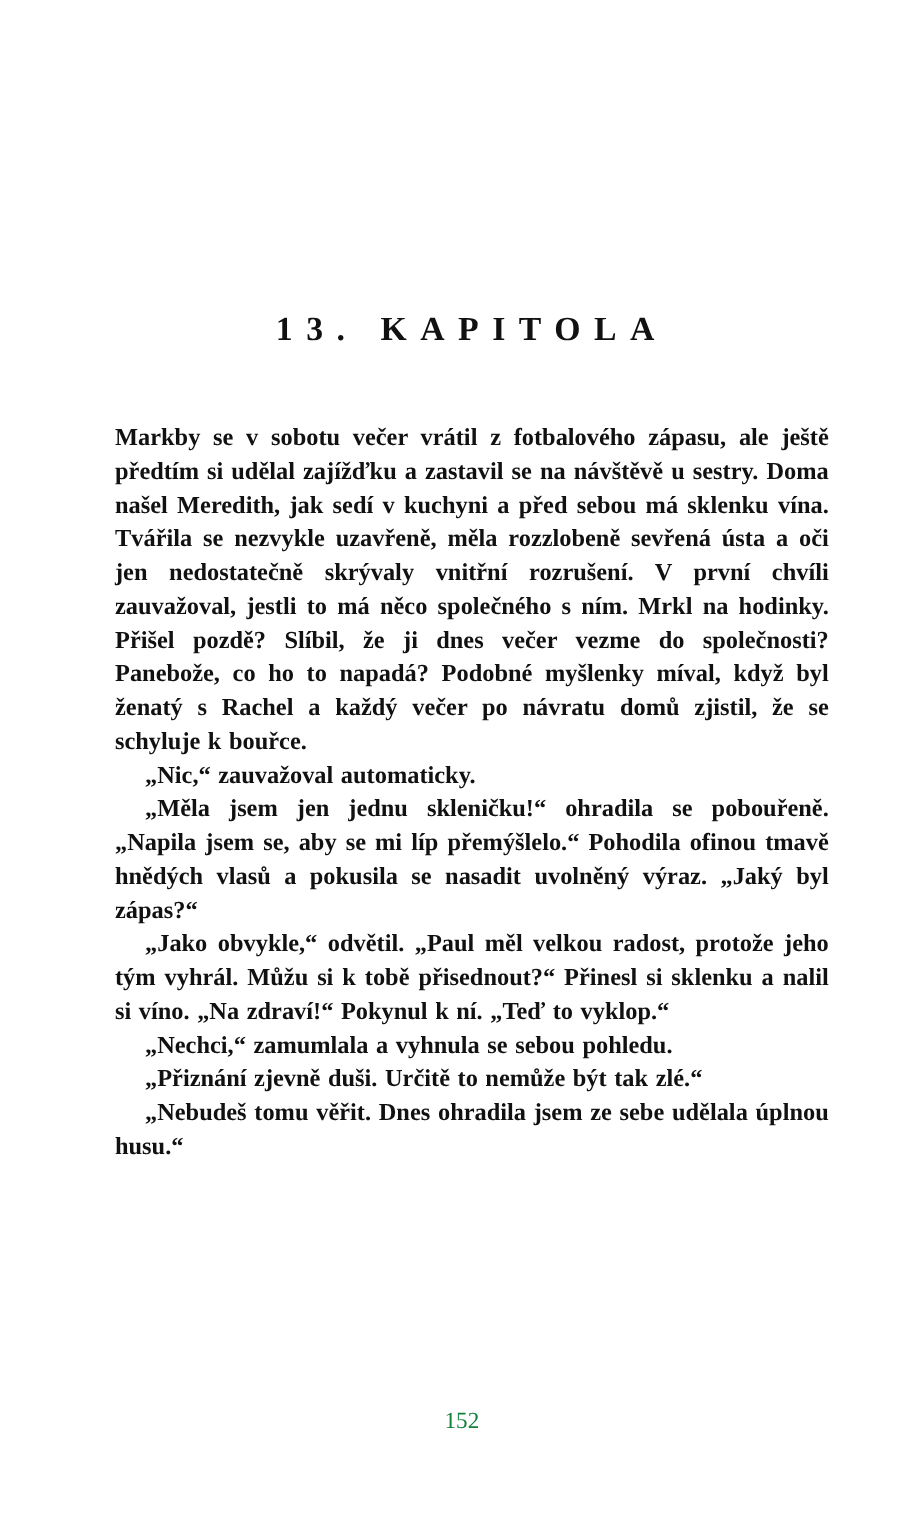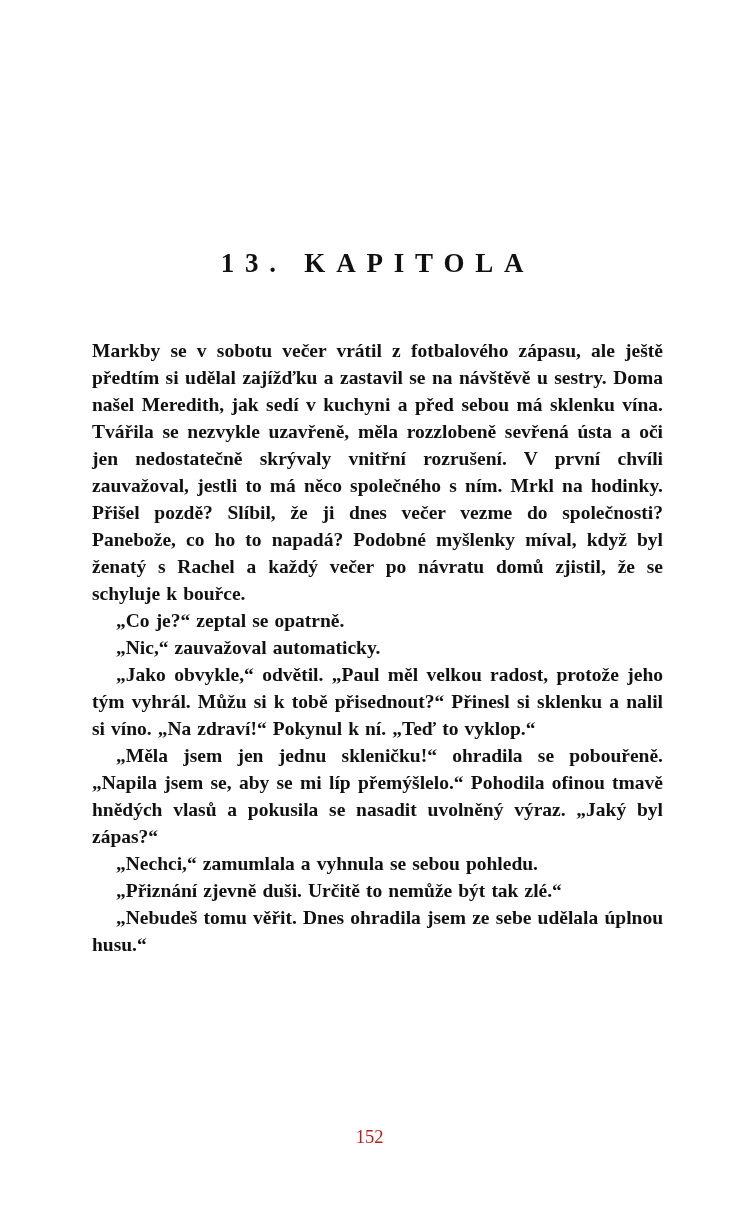--- a/index.html
+++ b/index.html
@@ -37,34 +37,33 @@
   .body-text p.indent {
     text-indent: 24px;
   }
   .page-number {
     position: absolute;
     left: 0;
     right: 0;
     bottom: 62px;
     text-align: center;
     font-size: 18.5px;
-    color: #b91c1c;
+    color: #15803d;
   }
 </style>
 </head>
 <body>
 
 <div class="book-page">
   <h1 class="chapter-title">13. KAPITOLA</h1>
 
   <div class="body-text">
     <p>Markby se v sobotu večer vrátil z fotbalového zápasu, ale ještě předtím si udělal zajížďku a zastavil se na návštěvě u sestry. Doma našel Meredith, jak sedí v kuchyni a před sebou má sklenku vína. Tvářila se nezvykle uzavřeně, měla rozzlobeně sevřená ústa a oči jen nedostatečně skrývaly vnitřní rozrušení. V první chvíli zauvažoval, jestli to má něco společného s ním. Mrkl na hodinky. Přišel pozdě? Slíbil, že ji dnes večer vezme do společnosti? Panebože, co ho to napadá? Podobné myšlenky míval, když byl ženatý s Rachel a každý večer po návratu domů zjistil, že se schyluje k bouřce.</p>
-    <p class="indent">„Co je?“ zeptal se opatrně.</p>
     <p class="indent">„Nic,“ zauvažoval automaticky.</p>
+    <p class="indent">„Měla jsem jen jednu skleničku!“ ohradila se pobouřeně. „Napila jsem se, aby se mi líp přemýšlelo.“ Pohodila ofinou tmavě hnědých vlasů a pokusila se nasadit uvolněný výraz. „Jaký byl zápas?“</p>
     <p class="indent">„Jako obvykle,“ odvětil. „Paul měl velkou radost, protože jeho tým vyhrál. Můžu si k tobě přisednout?“ Přinesl si sklenku a nalil si víno. „Na zdraví!“ Pokynul k ní. „Teď to vyklop.“</p>
-    <p class="indent">„Měla jsem jen jednu skleničku!“ ohradila se pobouřeně. „Napila jsem se, aby se mi líp přemýšlelo.“ Pohodila ofinou tmavě hnědých vlasů a pokusila se nasadit uvolněný výraz. „Jaký byl zápas?“</p>
     <p class="indent">„Nechci,“ zamumlala a vyhnula se sebou pohledu.</p>
     <p class="indent">„Přiznání zjevně duši. Určitě to nemůže být tak zlé.“</p>
     <p class="indent">„Nebudeš tomu věřit. Dnes ohradila jsem ze sebe udělala úplnou husu.“</p>
   </div>
 
   <div class="page-number">152</div>
 </div>
 
 </body></html>

